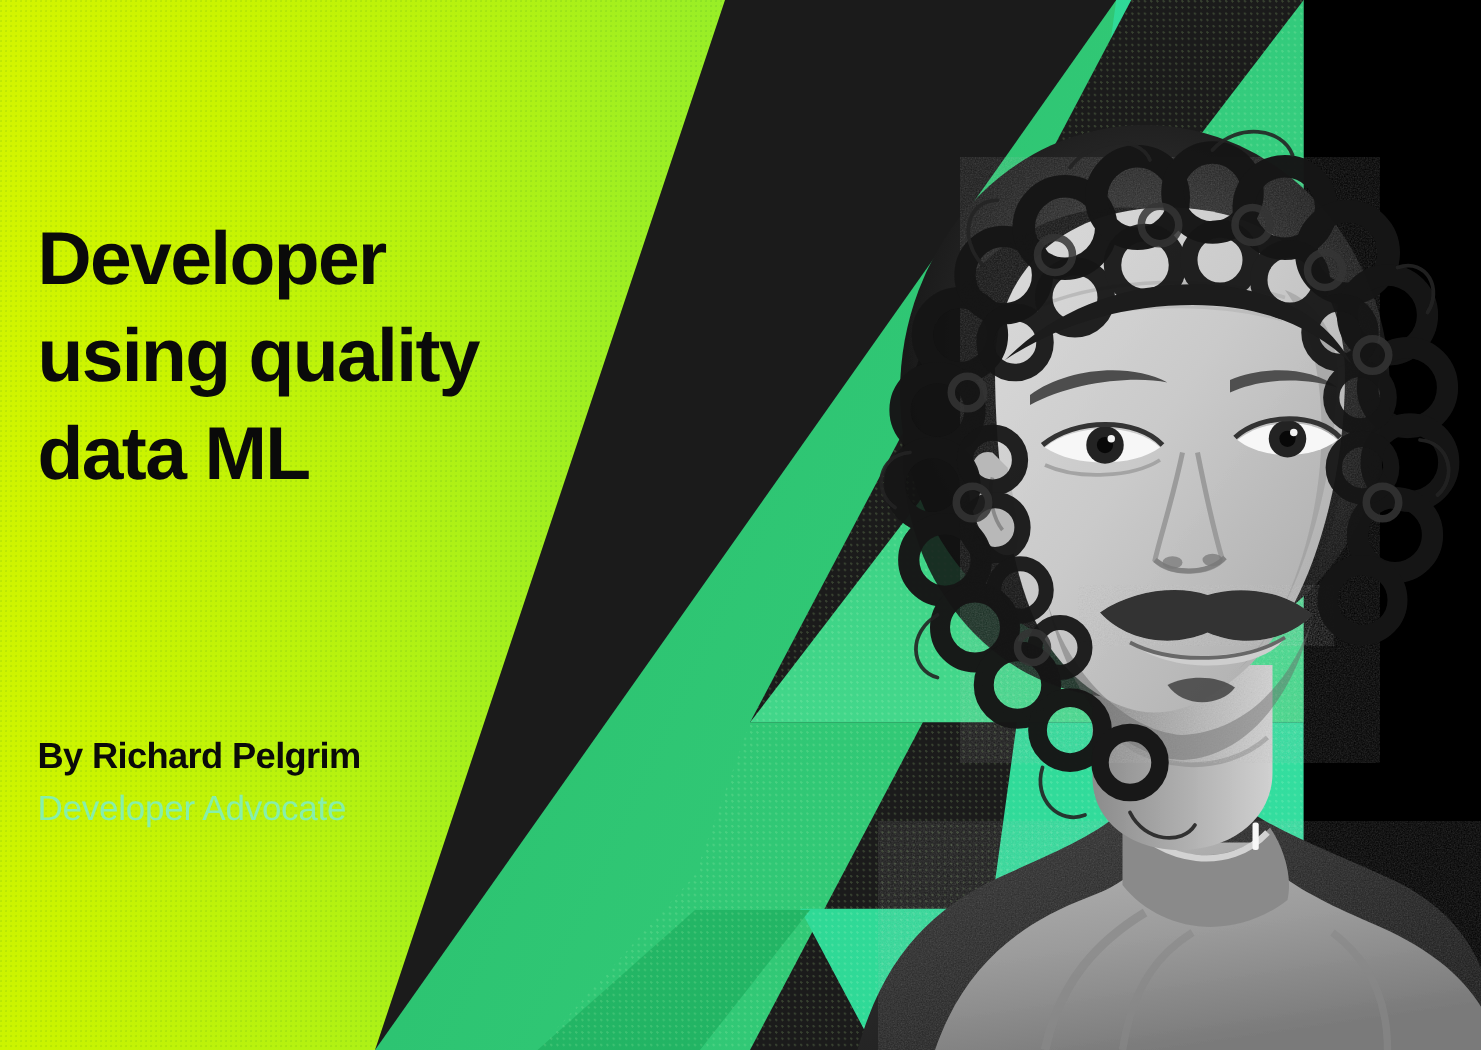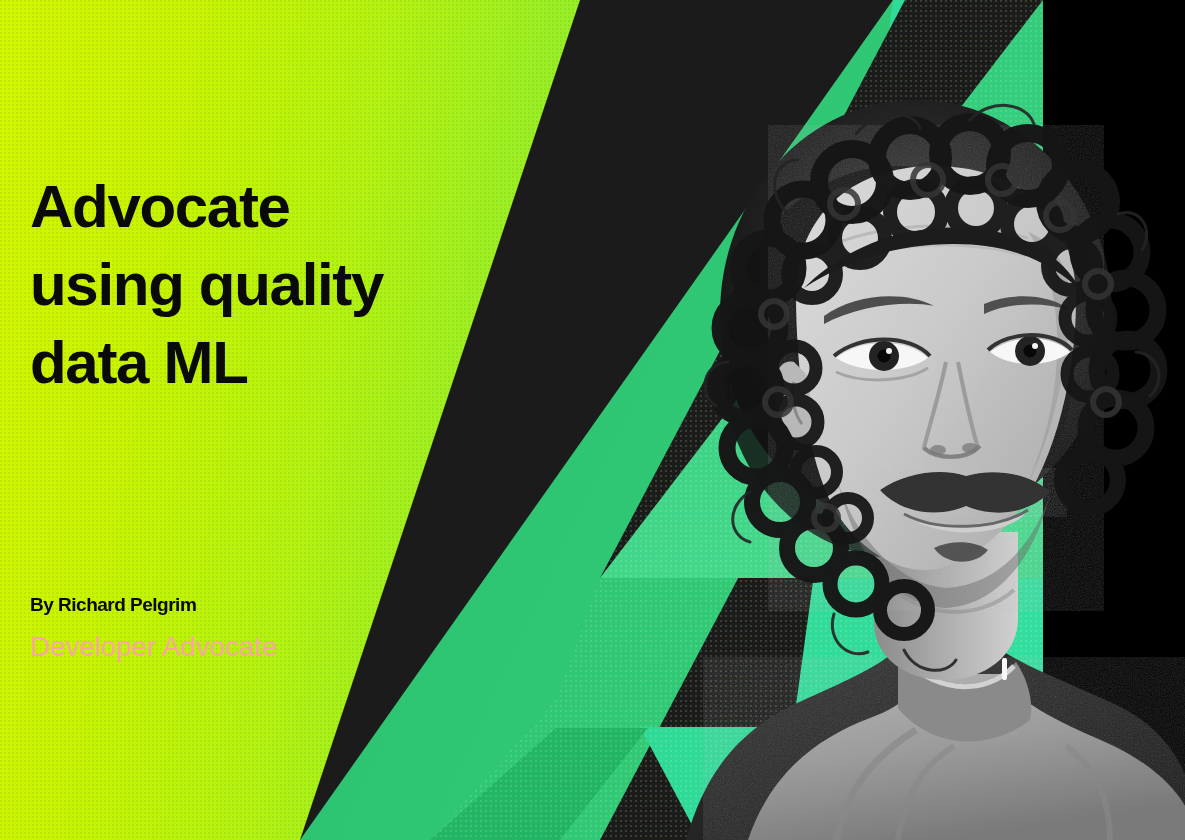--- a/index.html
+++ b/index.html
@@ -121,28 +121,28 @@
 
   #byline {
     position: absolute;
     left: 30px;
     top: 584px;
     width: 430px;
   }
   #author {
     margin: 0;
     color: #0a0a0a;
-    font-size: 19px;
+    font-size: 29px;
     line-height: 42px;
     font-weight: 700;
     letter-spacing: -0.5px;
   }
   #role {
     margin: 0;
-    color: #fca5a5;
+    color: #86efac;
     font-size: 28px;
     line-height: 42px;
     font-weight: 400;
     letter-spacing: -0.2px;
   }
 </style>
 </head>
 <body>
 
 <div id="stage">
@@ -339,21 +339,21 @@
         </g>
       </g>
 
       <path d="M206 226 C 252 180, 314 162, 372 166 C 424 170, 464 192, 484 230
                C 450 196, 406 182, 356 182 C 300 182, 248 198, 206 226 Z" fill="#232323"></path>
     </svg>
   </div>
 
   <div id="copy">
     <h1 id="title">
-      <span class="tline">Advocate</span>
+      <span class="tline">Developer</span>
       <span class="tline">using quality</span>
       <span class="tline">data ML</span>
     </h1>
   </div>
 
   <div id="byline">
     <p id="author">By Richard Pelgrim</p>
     <p id="role">Developer Advocate</p>
   </div>
 

